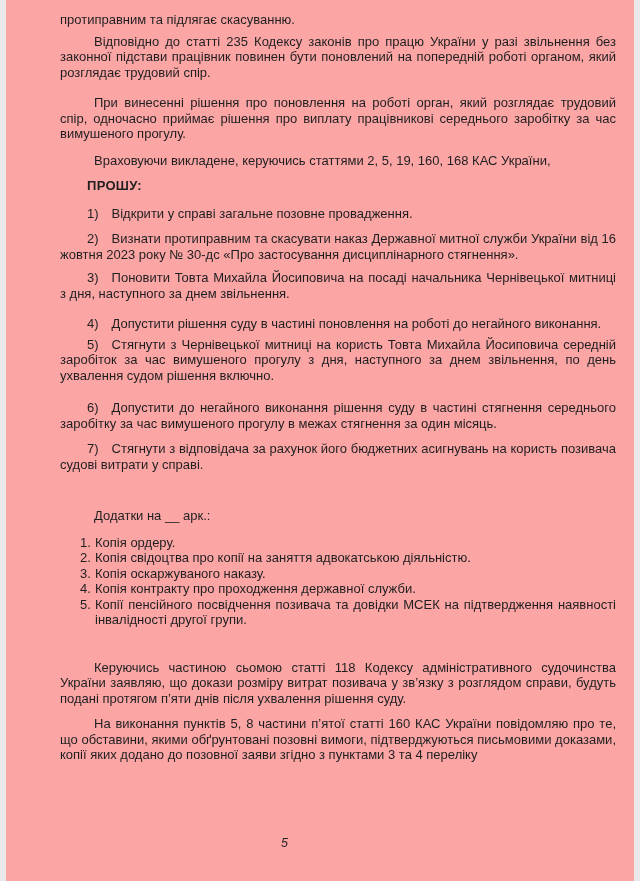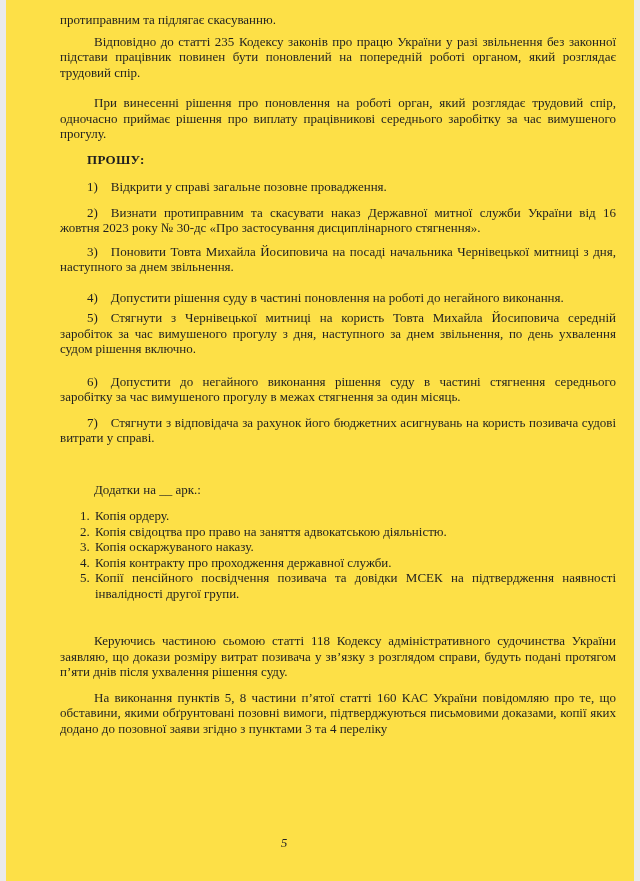--- a/index.html
+++ b/index.html
@@ -1,22 +1,22 @@
 <!DOCTYPE html>
 <html lang="uk"><head>
 <meta charset="utf-8">
 <style>
   html, body { margin: 0; padding: 0; background: #ffffff; }
   .page {
     position: relative;
     width: 640px;
     height: 881px;
-    background: #fde047;
+    background: #fca5a5;
     overflow: hidden;
-    font-family: Liberation Serif, serif;
+    font-family: Liberation Sans, sans-serif;
     color: #1f1f20;
   }
   .edge {
     position: absolute;
     top: 0;
     height: 881px;
     background: #eaeaea;
   }
   .edge-left  { left: 0;  width: 6px; }
   .edge-right { right: 0; width: 6px; }
@@ -91,20 +91,21 @@
   <div class="edge edge-right"></div>
 
   <div class="content">
 
     <p class="par no-indent">протиправним та підлягає скасуванню.</p>
 
     <p class="par mt6">Відповідно до статті 235 Кодексу законів про працю України у разі звільнення без законної підстави працівник повинен бути поновлений на попередній роботі органом, який розглядає трудовий спір.</p>
 
     <p class="par mt15">При винесенні рішення про поновлення на роботі орган, який розглядає трудовий спір, одночасно приймає рішення про виплату працівникові середнього заробітку за час вимушеного прогулу.</p>
 
+    <p class="par mt11">Враховуючи викладене, керуючись статтями 2, 5, 19, 160, 168 КАС України,</p>
 
     <p class="heading mt10">ПРОШУ:</p>
 
     <p class="req mt12"><span class="rnum">1)</span><span>Відкрити у справі загальне позовне провадження.</span></p>
 
     <p class="req mt10"><span class="rnum">2)</span><span>Визнати протиправним та скасувати наказ Державної митної служби України від 16 жовтня 2023 року № 30-дс «Про застосування дисциплінарного стягнення».</span></p>
 
     <p class="req mt8"><span class="rnum">3)</span><span>Поновити Товта Михайла Йосиповича на посаді начальника Чернівецької митниці з дня, наступного за днем звільнення.</span></p>
 
     <p class="req mt15"><span class="rnum">4)</span><span>Допустити рішення суду в частині поновлення на роботі до негайного виконання.</span></p>
@@ -112,21 +113,21 @@
     <p class="req mt5"><span class="rnum">5)</span><span>Стягнути з Чернівецької митниці на користь Товта Михайла Йосиповича середній заробіток за час вимушеного прогулу з дня, наступного за днем звільнення, по день ухвалення судом рішення включно.</span></p>
 
     <p class="req mt17"><span class="rnum">6)</span><span>Допустити до негайного виконання рішення суду в частині стягнення середнього заробітку за час вимушеного прогулу в межах стягнення за один місяць.</span></p>
 
     <p class="req mt10"><span class="rnum">7)</span><span>Стягнути з відповідача за рахунок його бюджетних асигнувань на користь позивача судові витрати у справі.</span></p>
 
     <p class="par mt36">Додатки на __ арк.:</p>
 
     <div class="attach-list mt11">
       <p class="attach-item"><span class="anum">1.</span><span>Копія ордеру.</span></p>
-      <p class="attach-item"><span class="anum">2.</span><span>Копія свідоцтва про право на заняття адвокатською діяльністю.</span></p>
+      <p class="attach-item"><span class="anum">2.</span><span>Копія свідоцтва про копії на заняття адвокатською діяльністю.</span></p>
       <p class="attach-item"><span class="anum">3.</span><span>Копія оскаржуваного наказу.</span></p>
       <p class="attach-item"><span class="anum">4.</span><span>Копія контракту про проходження державної служби.</span></p>
       <p class="attach-item"><span class="anum">5.</span><span>Копії пенсійного посвідчення позивача та довідки МСЕК на підтвердження наявності інвалідності другої групи.</span></p>
     </div>
 
     <p class="par mt32">Керуючись частиною сьомою статті 118 Кодексу адміністративного судочинства України заявляю, що докази розміру витрат позивача у зв’язку з розглядом справи, будуть подані протягом п’яти днів після ухвалення рішення суду.</p>
 
     <p class="par mt10">На виконання пунктів 5, 8 частини п’ятої статті 160 КАС України повідомляю про те, що обставини, якими обґрунтовані позовні вимоги, підтверджуються письмовими доказами, копії яких додано до позовної заяви згідно з пунктами 3 та 4 переліку</p>
 
   </div>

